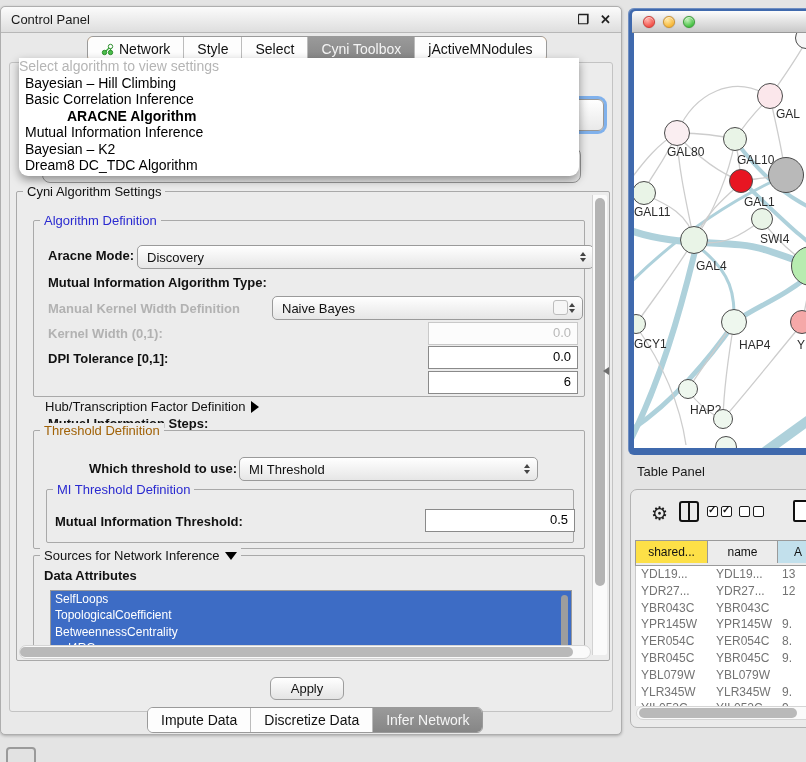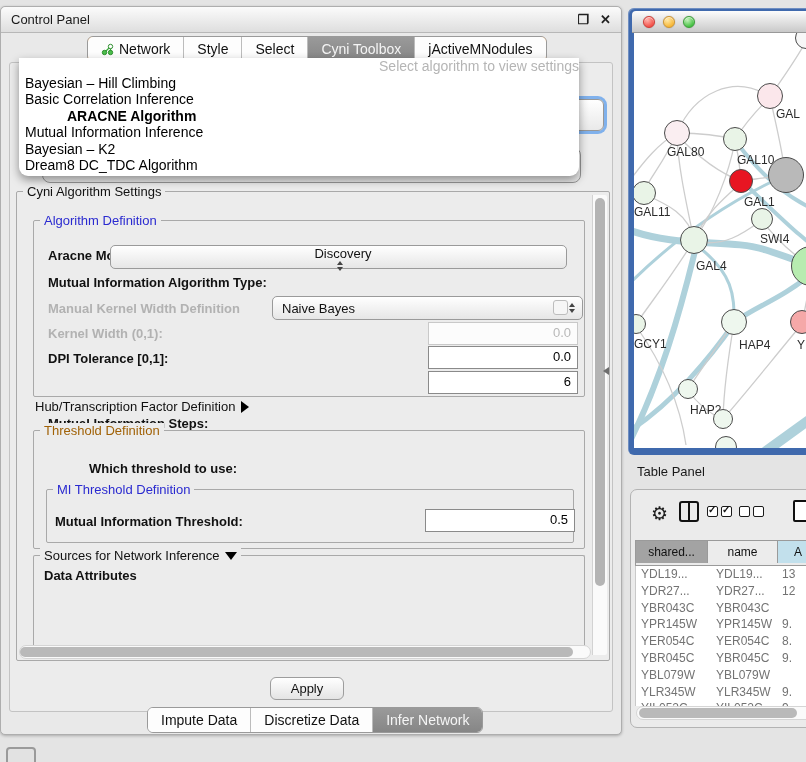--- a/index.html
+++ b/index.html
@@ -23,35 +23,35 @@
   .inset{position:absolute;left:8px;top:55px;width:602px;height:648px;background:#ececec;border:1px solid #c3c3c3;border-radius:3px;}
 
   
   .bg-combo{position:absolute;height:30px;border:1px solid #979797;border-radius:6px;background:linear-gradient(#ffffff,#e9e9e9);z-index:2;display:flex;align-items:center;}
   #bg-combo-a{left:32px;top:36px;width:560px;box-shadow:0 0 0 3px rgba(92,157,236,.75);}
   #bg-combo-b{left:32px;top:84px;width:537px;height:34px;border-radius:8px;}
   #bg-combo-b .ghost{font-size:13px;color:#a8a8a8;padding-left:13px;}
 
   
   .popup{position:absolute;left:18px;top:51px;width:560px;z-index:40;background:#fff;border-radius:0 0 9px 9px;box-shadow:0 4px 10px rgba(0,0,0,.4);padding-bottom:3px;}
-  .popup .prompt{height:17px;line-height:17px;text-align:right;color:#b5b5b5;font-size:14px;}
+  .popup .prompt{height:17px;line-height:17px;text-align:left;color:#b5b5b5;font-size:14px;}
   .popup ul{list-style:none;margin:0;padding:0;}
   .popup li{height:16.4px;line-height:16.4px;font-size:14px;color:#000;padding-left:6px;cursor:default;white-space:nowrap;}
   .popup li.selected-option{font-weight:bold;padding-left:48px;}
 
   
   .tgroup{position:absolute;border:1px solid #a9a9a9;border-radius:2px;}
   .tgroup>.legend{position:absolute;top:-8px;left:6px;background:#ececec;padding:0 4px;font-size:13px;color:#111;white-space:nowrap;display:flex;align-items:center;gap:5px;}
   .legend.blue{color:#2a2ad0;}
   .legend.green{color:#a16207;}
 
   #settings-group{left:6px;top:128px;width:592px;height:468px;background:#ececec;}
 
   .lbl{position:absolute;font-size:13px;font-weight:bold;color:#111;white-space:nowrap;}
-  .lbl.plain{font-weight:normal;}
+  .lbl.plain{font-weight:normal;margin-left:10px;}
   .lbl.dis{color:#b2b2b2;}
   .combo{position:absolute;height:22px;border:1px solid #9a9a9a;border-radius:5px;background:linear-gradient(#ffffff,#e6e6e6);display:flex;align-items:center;justify-content:space-between;font-size:13px;color:#111;padding-left:9px;cursor:default;}
   .stepper{display:flex;flex-direction:column;gap:2px;margin-right:7px;}
   .stepper i{display:block;width:0;height:0;border-left:3.5px solid transparent;border-right:3.5px solid transparent;}
   .stepper i.up{border-bottom:4.5px solid #444;}
   .stepper i.dn{border-top:4.5px solid #444;}
   .field{position:absolute;height:19px;background:#fff;border:1px solid #8a8a8a;font-size:13px;color:#000;text-align:right;padding:2px 6px 0 0;}
   .field.dis{border-color:#c9c9c9;color:#b8b8b8;background:#fcfcfc;}
   .checkbox{position:absolute;width:13px;height:13px;border:1px solid #bdbdbd;border-radius:3px;background:#f6f6f6;}
   .tri-right{display:inline-block;width:0;height:0;border-top:6px solid transparent;border-bottom:6px solid transparent;border-left:8px solid #000;margin-left:6px;vertical-align:-2px;}
@@ -98,21 +98,21 @@
   .col-icon{position:absolute;left:48px;top:3px;width:16px;height:17px;border:2px solid #111;border-radius:3px;}
   .col-icon::after{content:"";position:absolute;left:50%;top:0;bottom:0;width:2px;background:#111;transform:translateX(-50%);}
   .cb-pair{position:absolute;top:8px;display:flex;gap:3px;}
   .cb{width:9px;height:9px;border:1.5px solid #1a1a1a;border-radius:2px;position:relative;background:#fff;}
   .cb.checked::after{content:"✓";position:absolute;left:0px;top:-3px;font-size:10px;font-weight:bold;color:#111;}
   .doc-icon{position:absolute;left:162px;top:2px;width:14px;height:18px;border:2px solid #111;border-radius:2px;background:#fff;}
   .tbl{position:absolute;left:4px;top:50px;right:-10px;}
   .tbl .th,.tbl .td{box-sizing:border-box;display:inline-block;vertical-align:top;overflow:hidden;white-space:nowrap;}
   .tbl .hrow{height:24px;border:1px solid #9a9a9a;display:flex;}
   .tbl .th{height:22px;line-height:22px;font-size:12px;color:#111;text-align:center;border-right:1px solid #9a9a9a;}
-  .th.c1{width:72px;background:#a3a3a3;}
+  .th.c1{width:72px;background:#fde047;}
   .th.c2{width:70px;background:#ececec;}
   .th.c3{width:60px;background:#c2e0ec;text-align:left;padding-left:16px;}
   .tbody{height:140px;overflow:hidden;background:#fff;border-left:1px solid #c9c9c9;}
   .tr{display:flex;height:16.8px;}
   .td{font-size:12px;line-height:16.8px;color:#737373;}
   .td.c1{width:72px;padding-left:5px;}
   .td.c2{width:70px;padding-left:8px;}
   .td.c3{width:60px;padding-left:4px;}
   #tp-hscroll{left:5px;top:216px;width:188px;}
   #tp-hscroll .thumb{left:2px;width:158px;}
@@ -165,21 +165,21 @@
         <span class="ghost">galFiltered.sif default node</span>
       </div>
 
       <div class="tgroup" id="settings-group">
         <span class="legend">Cyni Algorithm Settings</span>
 
         <div class="tgroup" style="left:16px;top:28px;width:550px;height:175px;">
           <span class="legend blue">Algorithm Definition</span>
 
           <span class="lbl" style="left:14px;top:27px;">Aracne Mode:</span>
-          <div class="combo" style="left:76px;top:24px;width:446px;flex-direction:column;">
+          <div class="combo" style="left:103px;top:24px;width:446px;">
             <span>Discovery</span>
             <span class="stepper">
                 <i class="up"></i>
                 <i class="dn"></i>
               </span>
           </div>
 
           <span class="lbl" style="left:14px;top:54px;">Mutual Information Algorithm Type:</span>
           <div class="combo" style="left:238px;top:51px;width:300px;margin-top:24px;">
             <span>Naive Bayes</span>
@@ -201,34 +201,53 @@
           <span class="lbl" style="left:14px;top:155px;margin-top:40px;">Mutual Information Steps:</span>
           <div class="field" style="left:394px;top:150px;width:142px;">6</div>
         </div>
 
         <span class="lbl plain" style="left:18px;top:207px;font-size:13px;"><span>Hub/Transcription Factor Definition</span><span class="tri-right"></span></span>
 
         <div class="tgroup" style="left:16px;top:238px;width:550px;height:117px;">
           <span class="legend green">Threshold Definition</span>
 
           <span class="lbl" style="left:55px;top:30px;">Which threshold to use:</span>
+          <div class="combo" style="left:205px;top:26px;width:288px;">
+            <span>MI Threshold</span>
+            <span class="stepper">
+                <i class="up"></i>
+                <i class="dn"></i>
+              </span>
+          </div>
 
           <div class="tgroup" style="left:12px;top:58px;width:526px;height:52px;">
             <span class="legend blue">MI Threshold Definition</span>
             <span class="lbl" style="left:8px;top:24px;">Mutual Information Threshold:</span>
             <div class="field" style="left:378px;top:19px;width:142px;">0.5</div>
           </div>
         </div>
 
         <div class="tgroup" style="left:16px;top:363px;width:550px;height:101px;border-bottom:none;">
           <span class="legend">
               <span>Sources for Network Inference</span>
               <span class="tri-down"></span>
             </span>
           <span class="lbl" style="left:10px;top:12px;">Data Attributes</span>
+          <div id="attr-list">
+            <ul>
+
+            <li>SelfLoops</li>
+                <li>TopologicalCoefficient</li>
+                <li>BetweennessCentrality</li>
+                <li>gal4RGexp</li>
+              </ul>
+            <div class="vscroll" id="attr-vscroll">
+                <div class="thumb"></div>
+              </div>
+          </div>
         </div>
 
         <div class="vscroll" style="right:2px;top:3px;height:460px;">
           <div class="thumb" style="top:3px;height:388px;"></div>
         </div>
         <div class="hscroll" style="left:2px;right:18px;bottom:1px;">
           <div class="thumb" style="width:97%;"></div>
         </div>
       </div>
 

